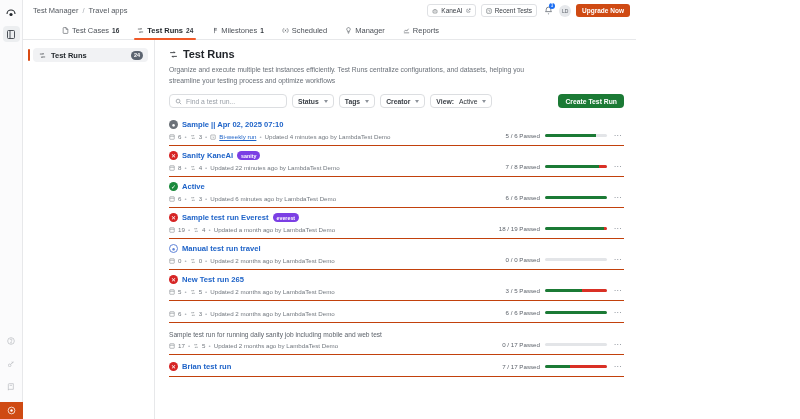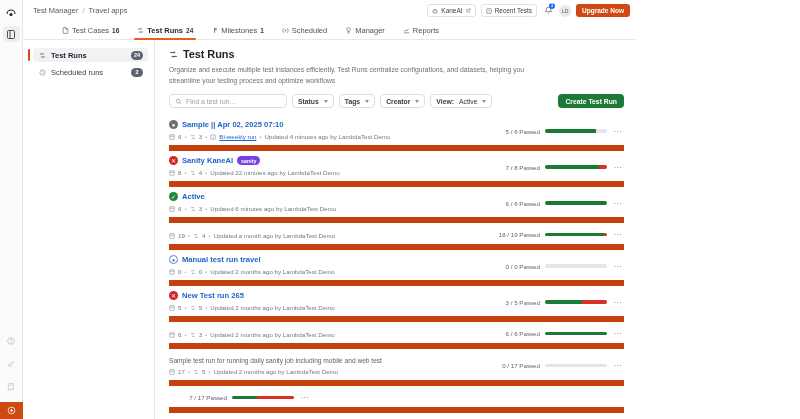--- a/index.html
+++ b/index.html
@@ -131,21 +131,21 @@
   .sel .val { font-weight: normal; color: #2f343a; }
   .caret { width: 0; height: 0; border-left: 2.4px solid transparent; border-right: 2.4px solid transparent; border-top: 3px solid #8c929a; }
   .create-btn {
     height: 14px; padding: 0 7px; background: #1b7a35; color: #fff;
     border-radius: 4px; font-size: 6.8px; font-weight: bold;
     display: flex; align-items: center; margin-left: auto;
   }
 
   
   .list { margin-top: 7px; }
-  .row { border-bottom: 6px solid #c2410c; padding: 5px 0 5px 0; position: relative; display: flex; }
+  .row { border-bottom: 1px solid #c2410c; padding: 5px 0 5px 0; position: relative; display: flex; align-items: flex-end; }
   .row-left { flex: 1; min-width: 0; }
   .row-head { display: flex; align-items: center; gap: 4px; }
   .row-title { font-size: 7.6px; font-weight: bold; color: #1e63c8; }
   .tag {
     height: 8.5px; padding: 0 4px; border-radius: 5px; background: #7b3fe4; color: #fff;
     font-size: 5.3px; font-weight: bold; display: flex; align-items: center;
   }
   .row-sub { margin-top: 3px; font-size: 6.6px; color: #5d636b; }
   .row-meta { margin-top: 4px; display: flex; align-items: center; gap: 3px; font-size: 6.2px; color: #72787f; }
   .row-meta .dot { color: #b3b8be; }
@@ -310,28 +310,20 @@
     <div class="content">
 
       <div class="subnav">
         <div class="subnav-item active">
           <svg width="7" height="7" viewBox="0 0 24 24" fill="none" stroke="#23282d" stroke-width="2">
             <path d="M3 7h13l-3-3M21 17H8l3 3"></path>
           </svg>
           <span class="lbl">Test Runs</span>
           <span class="pill">24</span>
         </div>
-        <div class="subnav-item">
-          <svg width="7" height="7" viewBox="0 0 24 24" fill="none" stroke="#7b8189" stroke-width="2">
-            <circle cx="12" cy="12" r="9"></circle>
-              <path d="M12 7v5l3 2"></path>
-          </svg>
-          <span class="lbl">Scheduled runs</span>
-          <span class="pill">2</span>
-        </div>
       </div>
 
       <div class="main">
         <div class="page-title">
           <svg width="9" height="9" viewBox="0 0 24 24" fill="none" stroke="#22262b" stroke-width="2.2">
             <path d="M3 7h13l-3-3M21 17H8l3 3"></path>
           </svg>
           <h1>Test Runs</h1>
         </div>
         <div class="page-desc">Organize and execute multiple test instances efficiently. Test Runs centralize configurations, and datasets, helping you streamline your testing process and optimize workflows</div>
@@ -463,20 +455,27 @@
                 <span class="passed">6 / 6 Passed</span>
                 <span class="bar">
                   <span class="g" style="width:100%"></span>
                   <span class="r" style="width:0%"></span>
                 </span>
                 <span class="kebab">⋯</span>
               </div>
             </div>
             <div class="row">
               <div class="row-left">
+                <div class="row-head">
+                  <span class="sicon fail">
+                    <span class="gl">✕</span>
+                  </span>
+                  <span class="row-title">Sample test run Everest</span>
+                  <span class="tag">everest</span>
+                </div>
                 <div class="row-meta">
                   <svg width="6" height="6" viewBox="0 0 24 24" fill="none" stroke="#72787f" stroke-width="2">
                     <rect x="3" y="3" width="18" height="18" rx="2"></rect>
                     <line x1="3" y1="9" x2="21" y2="9"></line>
                   </svg>
                   <span>19</span>
                   <span class="dot">•</span>
                   <svg width="6" height="6" viewBox="0 0 24 24" fill="none" stroke="#72787f" stroke-width="2">
                     <path d="M4 7h12l-3-3M20 17H8l3 3"></path>
                   </svg>
@@ -605,20 +604,28 @@
               <div class="row-right">
                 <span class="passed">0 / 17 Passed</span>
                 <span class="bar">
                   <span class="g" style="width:0%"></span>
                   <span class="r" style="width:0%"></span>
                 </span>
                 <span class="kebab">⋯</span>
               </div>
             </div>
             <div class="row">
+              <div class="row-left">
+                <div class="row-head">
+                  <span class="sicon fail">
+                    <span class="gl">✕</span>
+                  </span>
+                  <span class="row-title">Brian test run</span>
+                </div>
+              </div>
               <div class="row-right">
                 <span class="passed">7 / 17 Passed</span>
                 <span class="bar">
                   <span class="g" style="width:41%"></span>
                   <span class="r" style="width:59%"></span>
                 </span>
                 <span class="kebab">⋯</span>
               </div>
             </div>
           </div>

